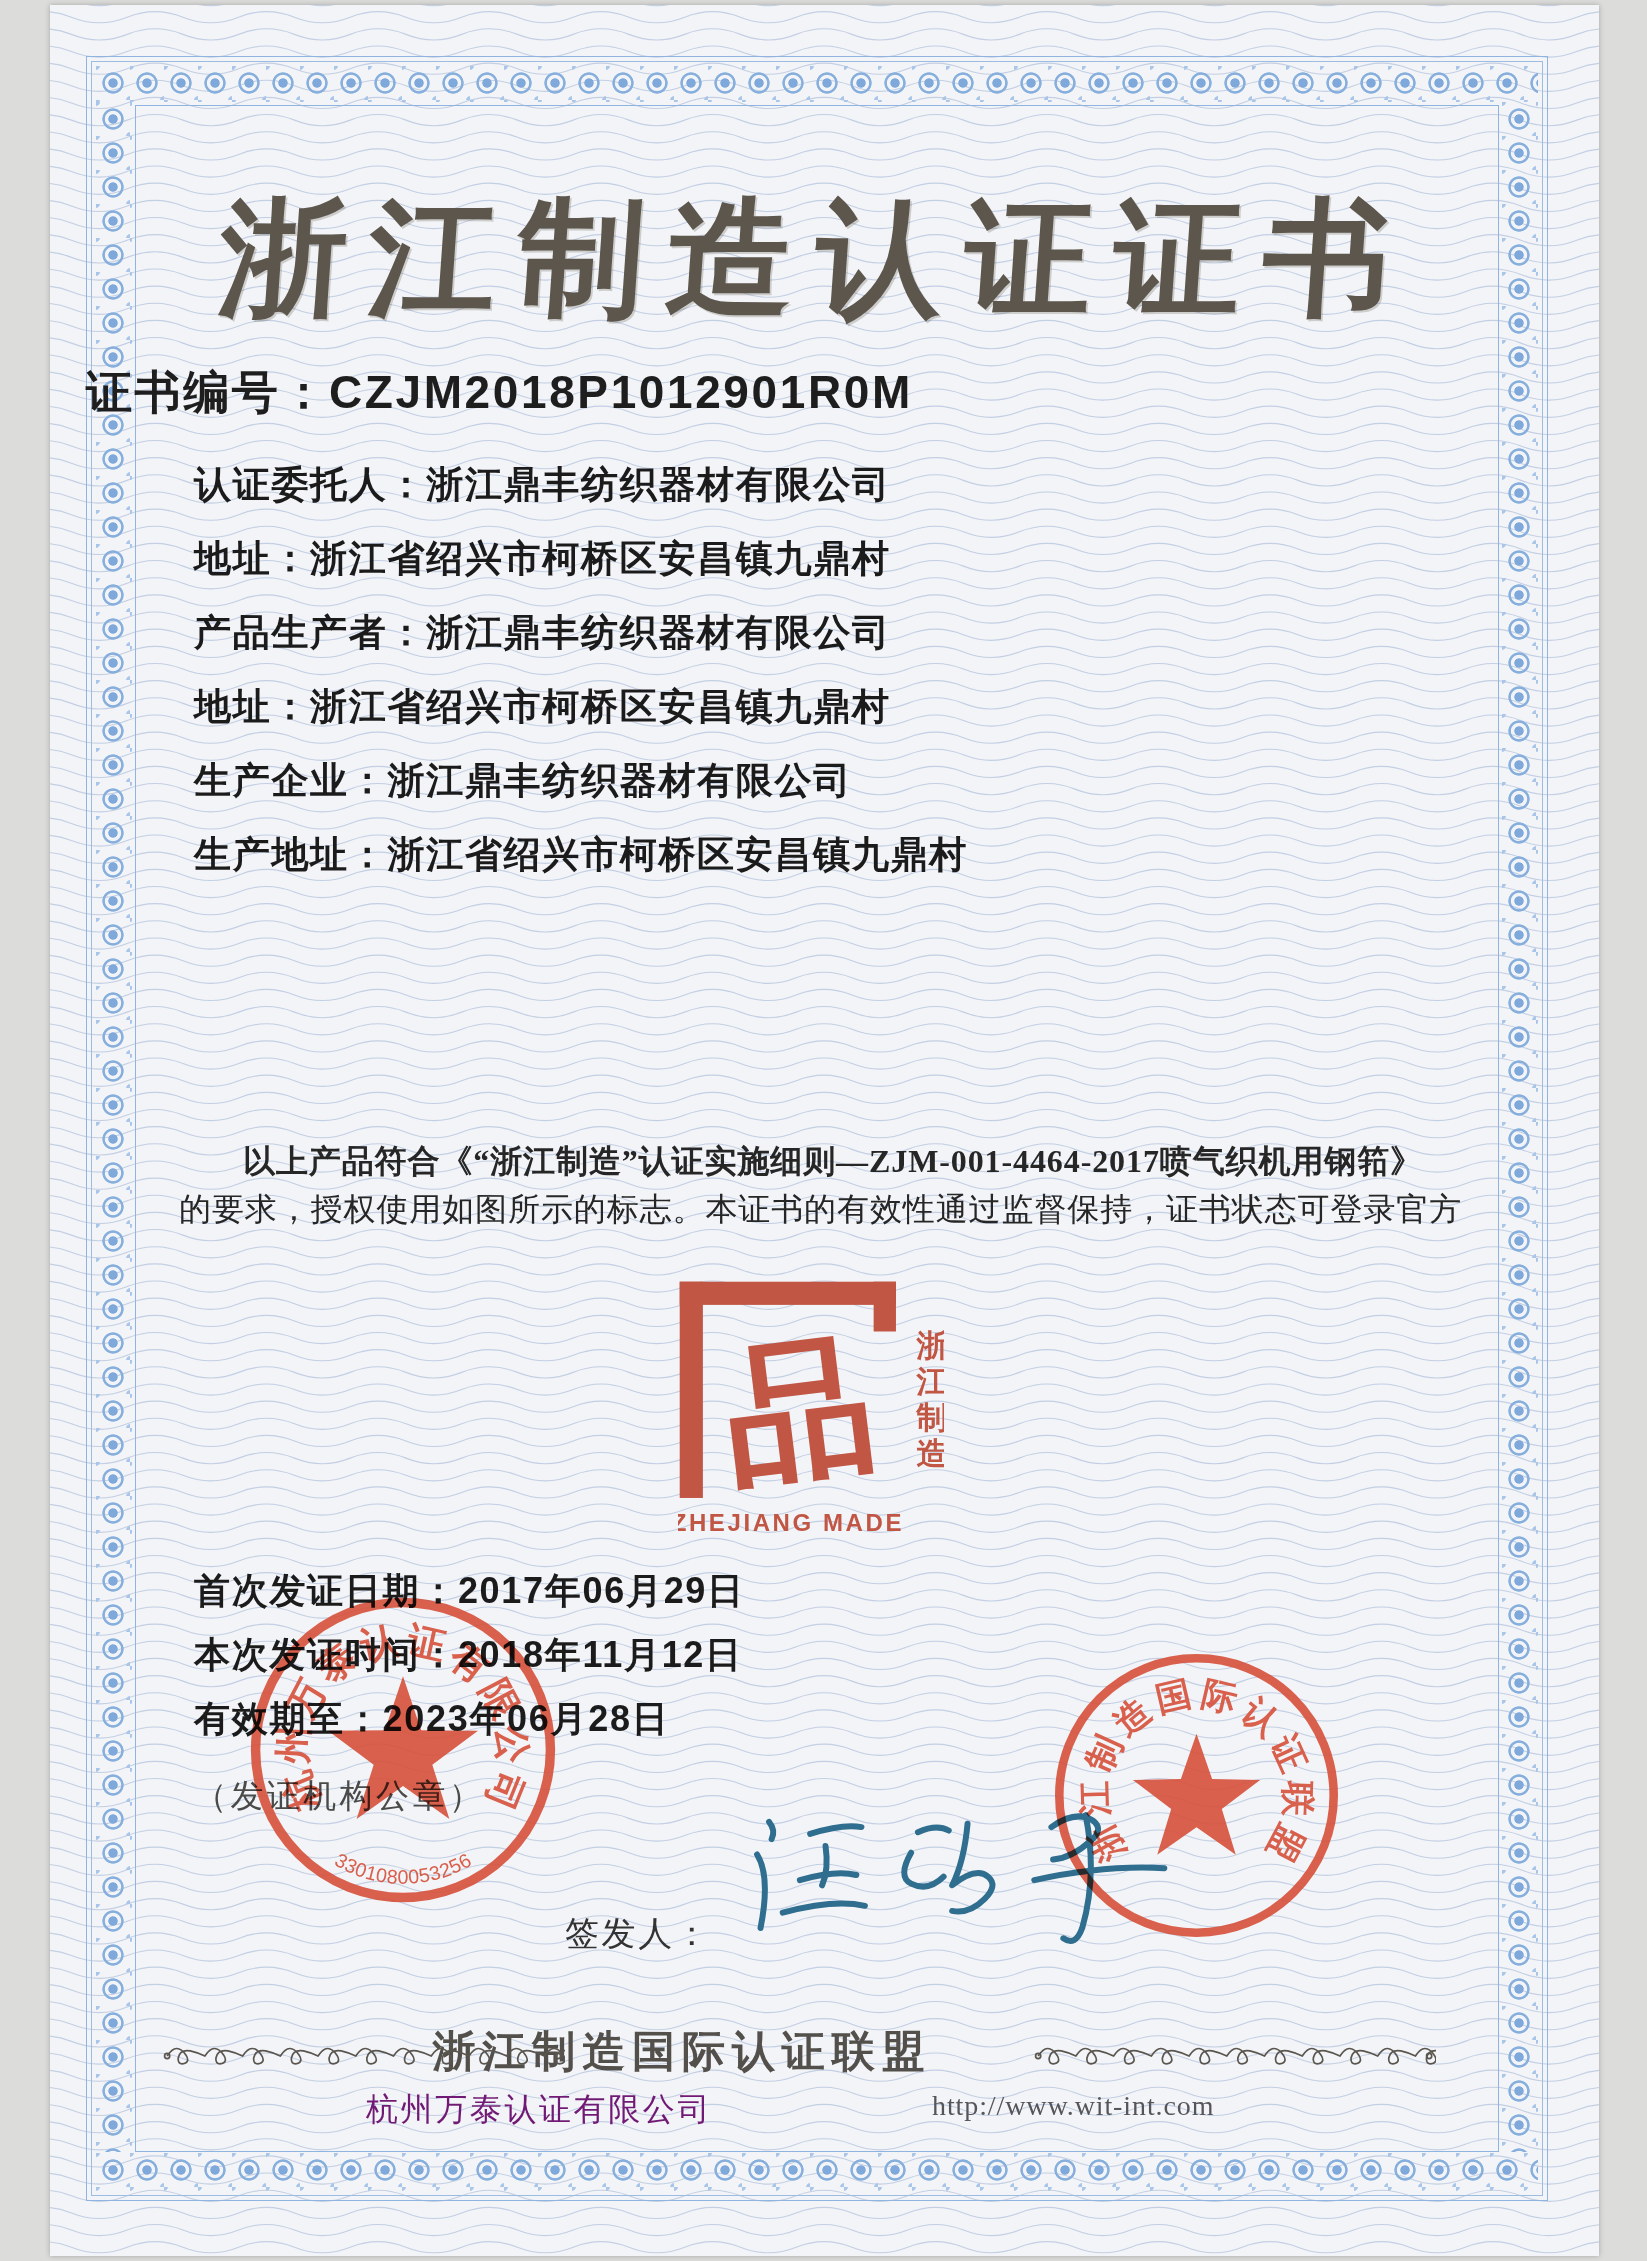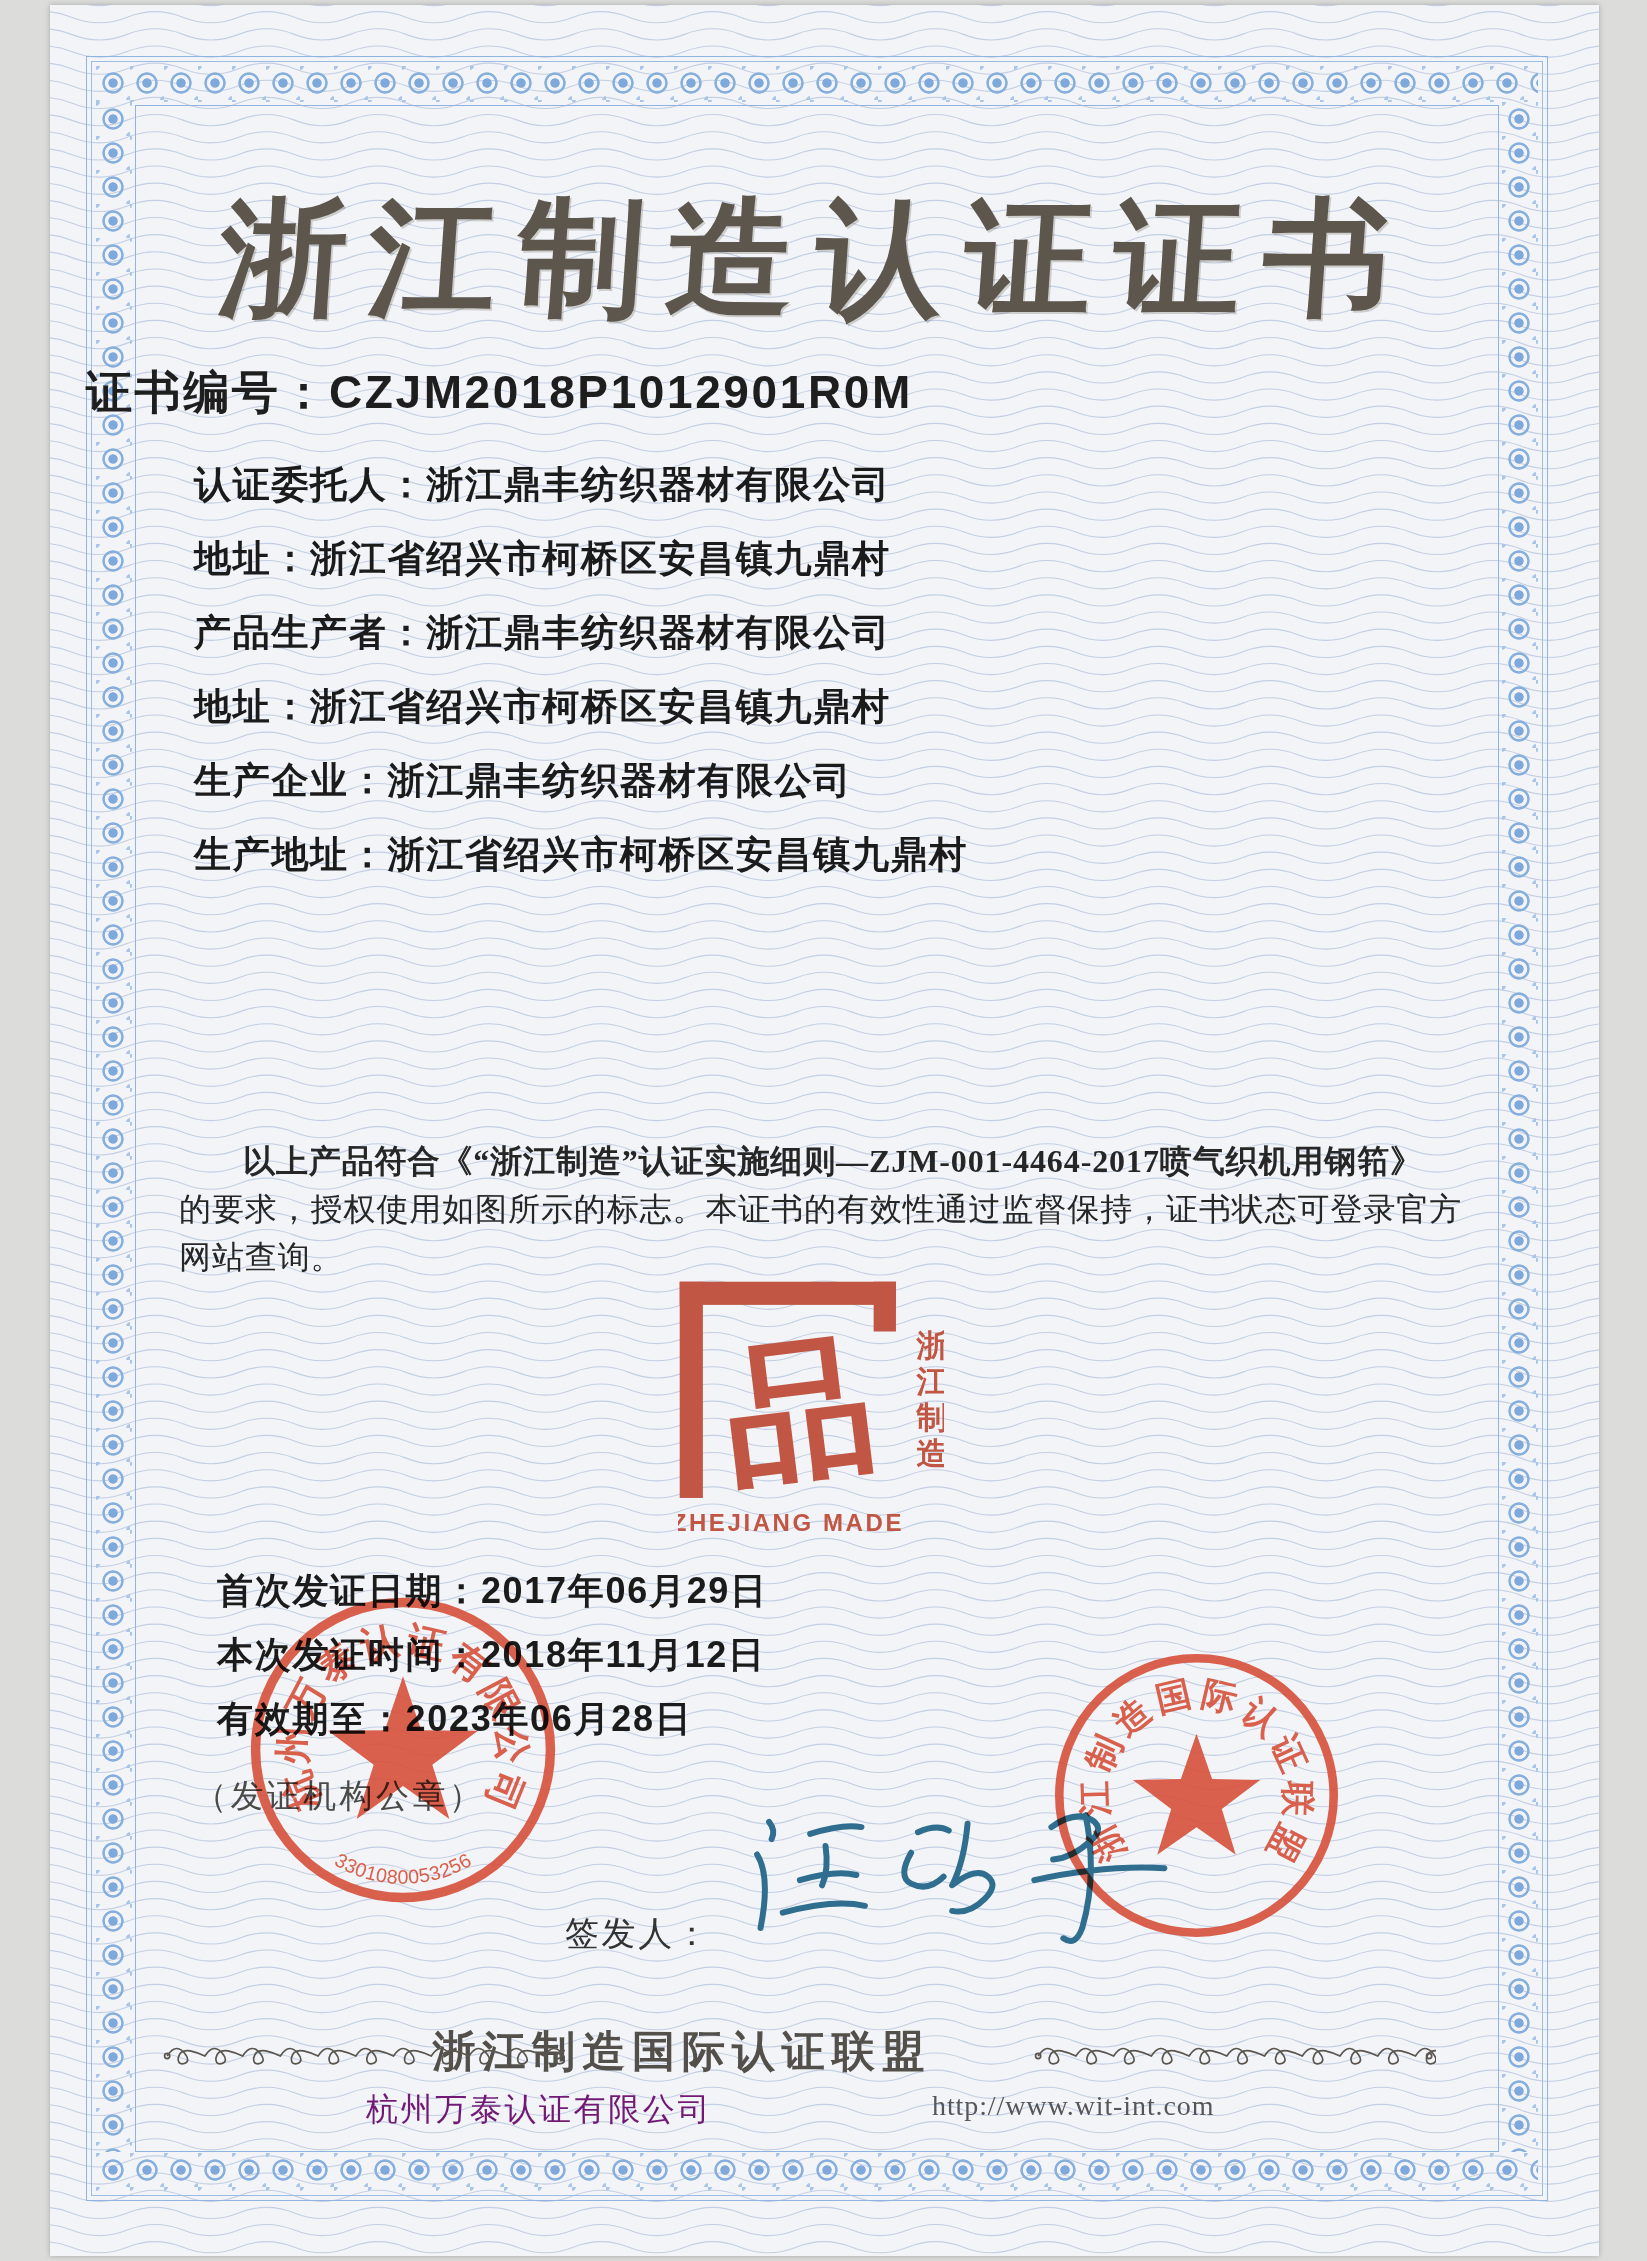--- a/index.html
+++ b/index.html
@@ -32,21 +32,21 @@
   .info .row{height:74px;display:flex;align-items:center;
     font-family:"Liberation Sans",sans-serif;font-weight:700;font-size:37px;letter-spacing:1.7px;color:#1b1b1b;}
   .details{position:absolute;left:144px;top:892px;}
   .details .row{height:52px;display:flex;align-items:center;
     font-family:"Liberation Serif",serif;font-weight:700;font-size:33px;letter-spacing:0.9px;color:#202020;}
   .statement{position:absolute;left:129px;top:1132px;width:1287px;
     font-family:"Liberation Serif",serif;font-size:32px;line-height:48px;letter-spacing:0.9px;color:#262626;}
   .statement .ln.first{text-indent:2em;font-weight:bold;}
   .dates{position:absolute;left:144px;top:1554px;}
   .dates .row{height:64px;display:flex;align-items:center;
-    font-family:"Liberation Sans",sans-serif;font-weight:700;font-size:36px;letter-spacing:1.7px;color:#1b1b1b;margin-left:23px;}
+    font-family:"Liberation Sans",sans-serif;font-weight:700;font-size:36px;letter-spacing:1.7px;color:#1b1b1b;}
   .sealnote{position:absolute;left:144px;top:1769px;font-family:"Liberation Serif",serif;
     font-size:33px;letter-spacing:3.4px;color:#4a4a48;}
   .signer{position:absolute;left:515px;top:1906px;font-family:"Liberation Serif",serif;
     font-size:34px;letter-spacing:2.6px;color:#333;}
   .alliance-heading{position:absolute;left:36px;top:2018px;width:1192px;text-align:center;
     font-family:"Liberation Sans",sans-serif;font-weight:700;font-size:43px;letter-spacing:6.9px;color:#53504b;}
   .ornament{position:absolute;top:2038px;z-index:2;}
   .footer-issuer{position:absolute;left:316px;top:2083px;font-family:"Liberation Serif",serif;
     font-size:32px;letter-spacing:2.6px;color:#701a75;}
   .footer-url{position:absolute;left:882px;top:2085px;font-family:Liberation Serif, serif;
@@ -218,21 +218,20 @@
         <div class="row">产品生产者：浙江鼎丰纺织器材有限公司</div>
         <div class="row">地址：浙江省绍兴市柯桥区安昌镇九鼎村</div>
         <div class="row">生产企业：浙江鼎丰纺织器材有限公司</div>
         <div class="row">生产地址：浙江省绍兴市柯桥区安昌镇九鼎村</div>
       </div>
 
 
       <div class="statement">
         <div class="ln first">以上产品符合《“浙江制造”认证实施细则—ZJM-001-4464-2017喷气织机用钢筘》</div>
         <div class="ln">的要求，授权使用如图所示的标志。本证书的有效性通过监督保持，证书状态可登录官方</div>
-        <div class="ln">网站查询。</div>
       </div>
 
       <svg class="logo-svg" width="266" height="266" viewBox="0 0 310 310">
         <rect x="2" y="2" width="252" height="27" fill="#c05643"></rect>
         <rect x="228" y="2" width="26" height="58" fill="#c05643"></rect>
         <rect x="2" y="2" width="27" height="252" fill="#c05643"></rect>
         <text x="52" y="212" font-size="175" font-weight="bold" fill="#c05643" font-family="Liberation Serif, serif" transform="rotate(-7 140 140)">品</text>
         <text x="278" y="88" font-size="36" font-weight="bold" fill="#c05643" font-family="Liberation Sans, sans-serif"><tspan x="278" dy="0">浙</tspan><tspan x="278" dy="42">江</tspan><tspan x="278" dy="42">制</tspan><tspan x="278" dy="42">造</tspan></text>
         <text x="128" y="292" font-size="28" font-weight="bold" fill="#c05643" text-anchor="middle" letter-spacing="3" font-family="Liberation Sans, sans-serif">ZHEJIANG MADE</text>
       </svg>

